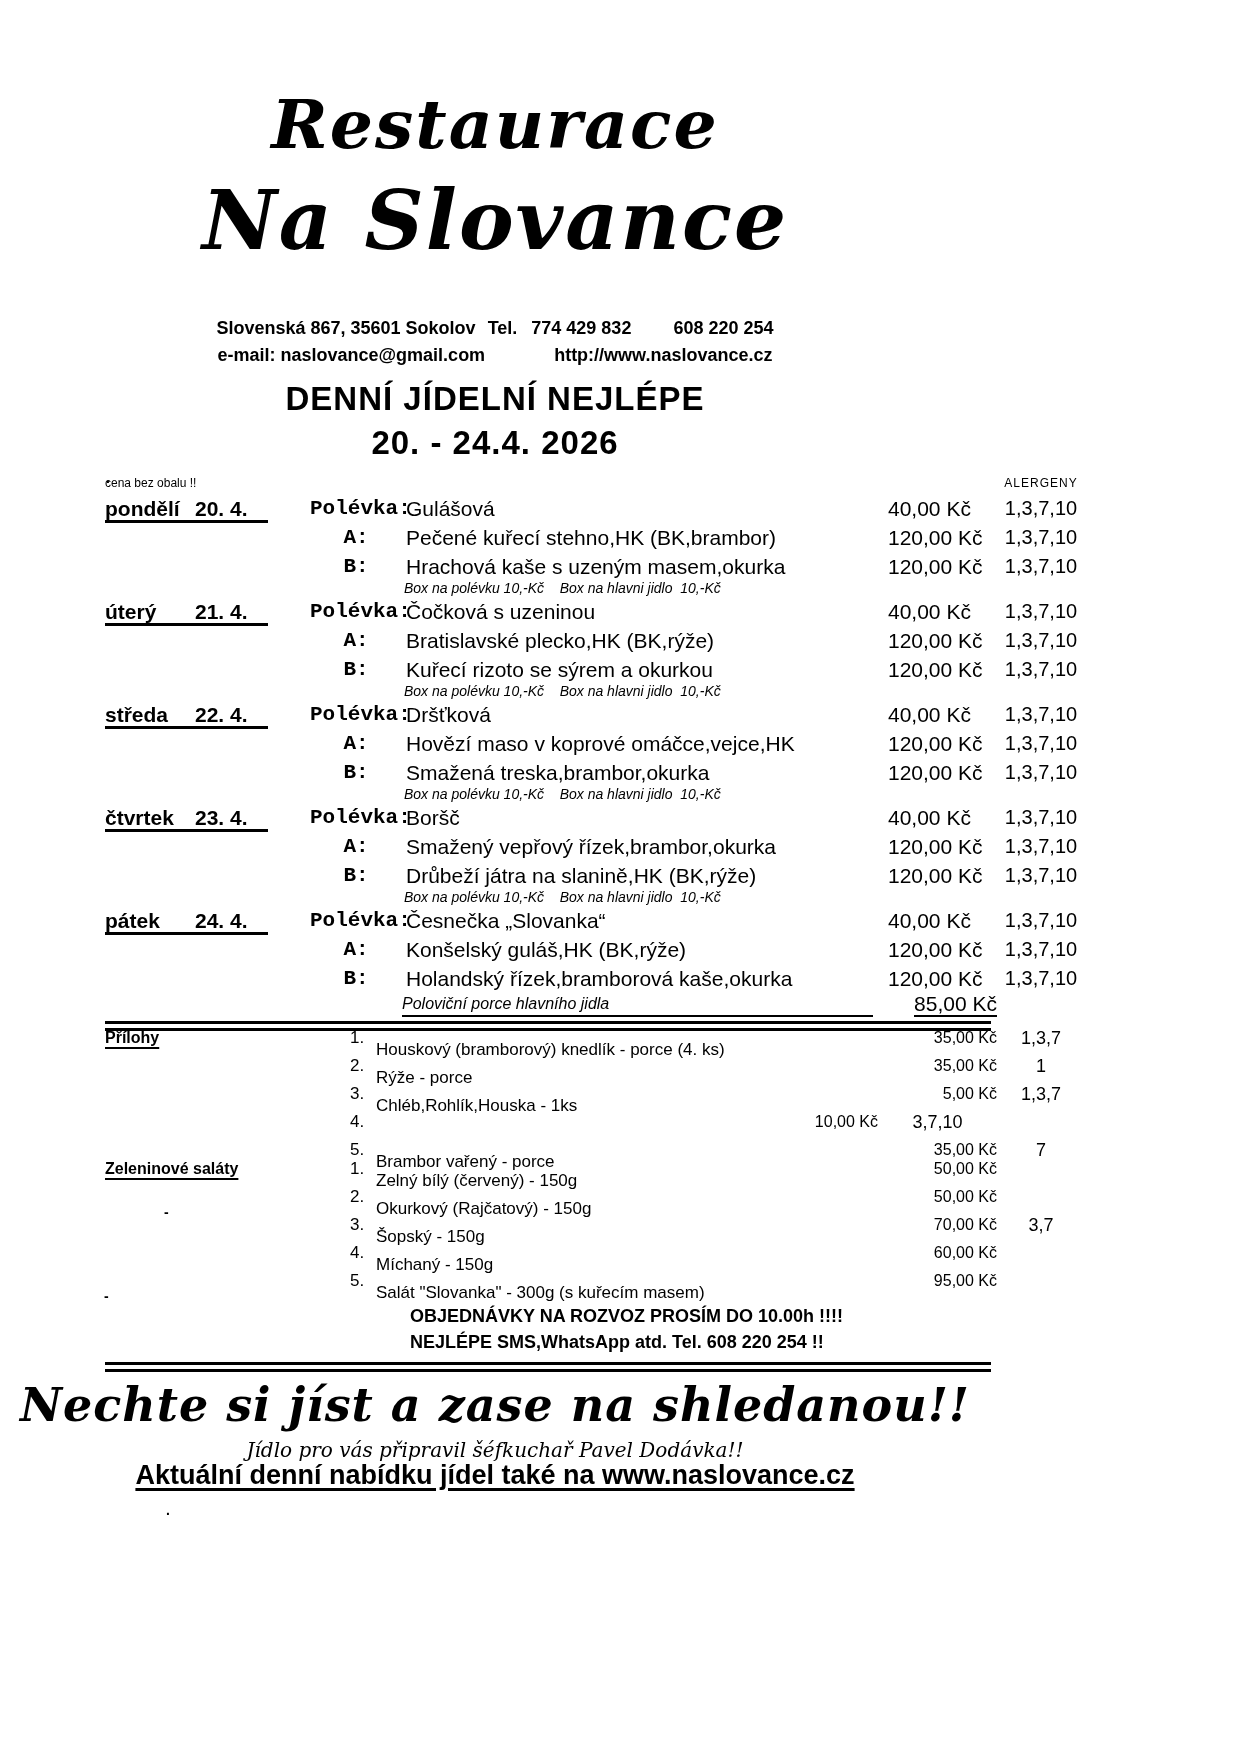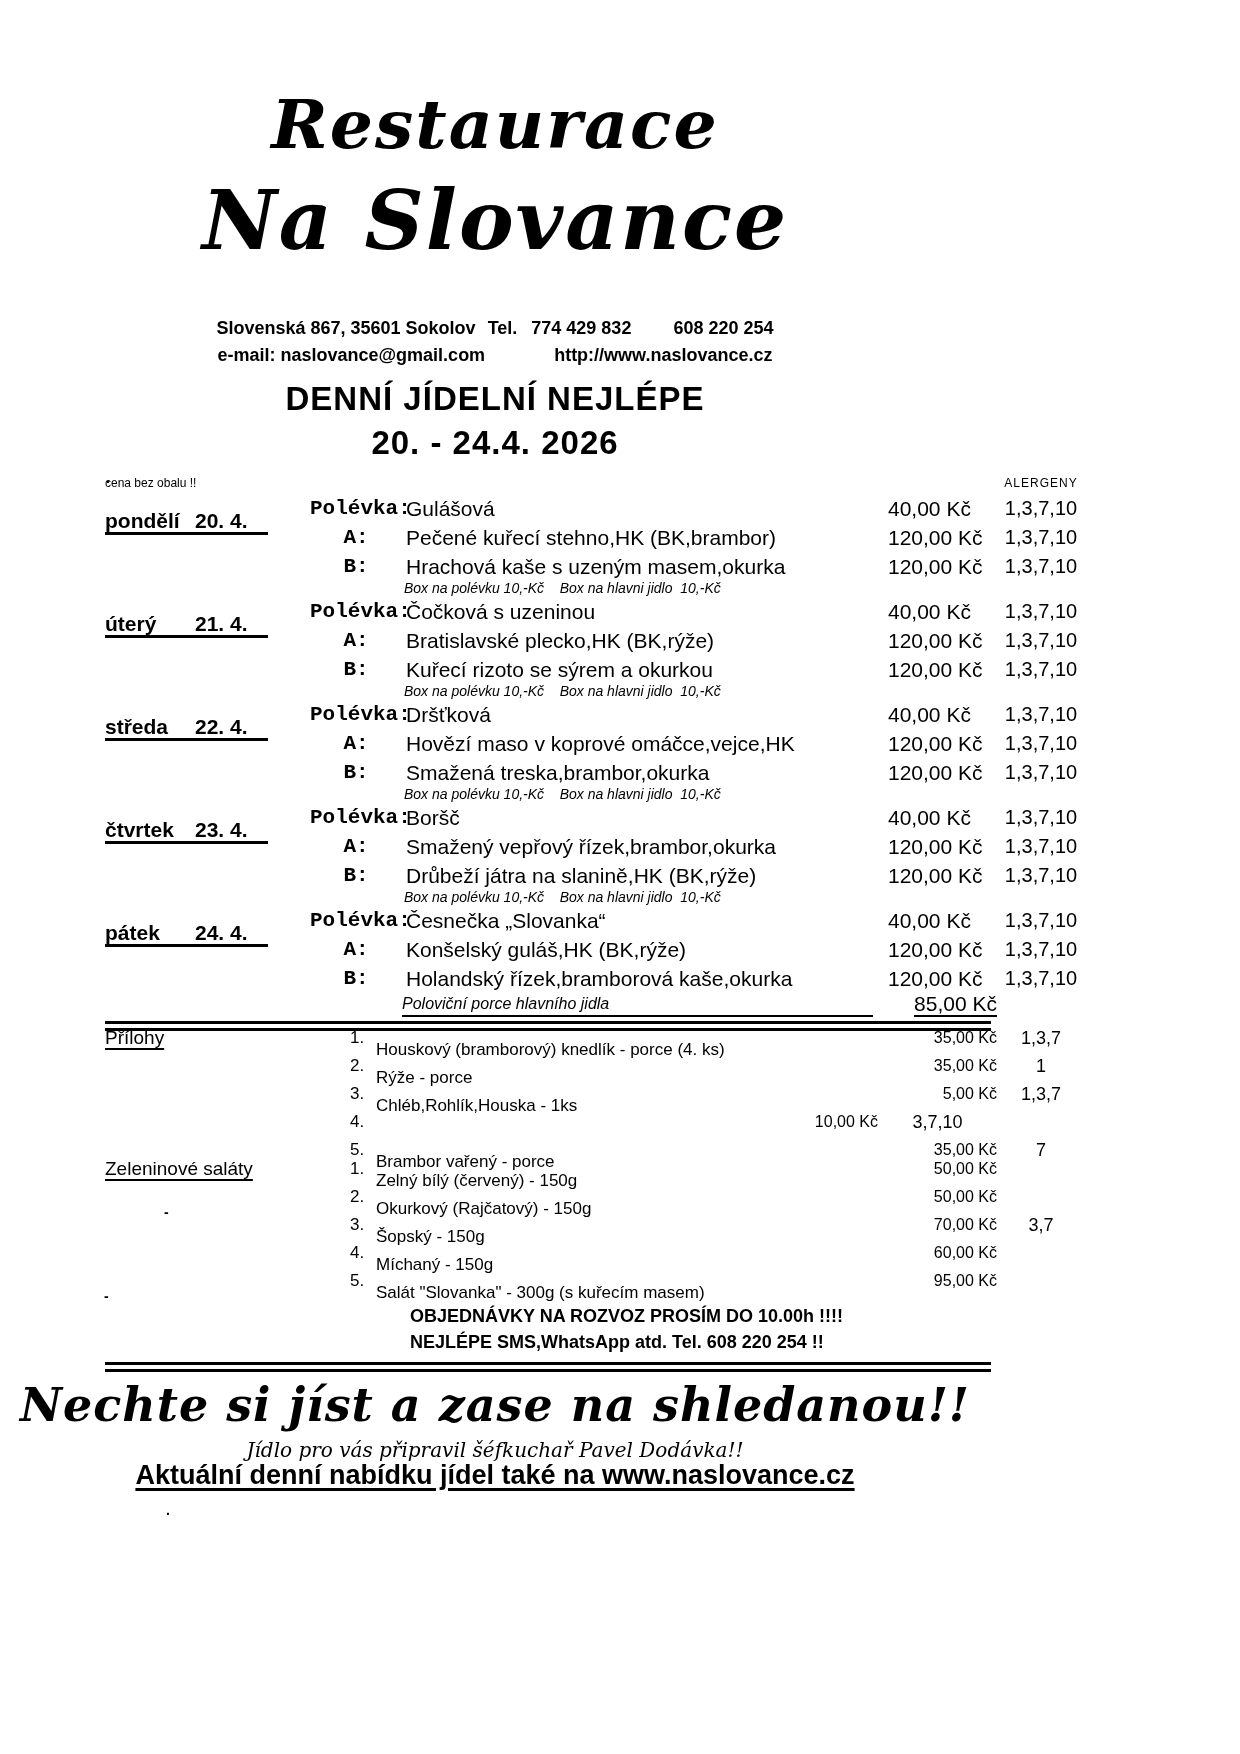--- a/index.html
+++ b/index.html
@@ -31,21 +31,21 @@
   
   #colheads { top:476px; left:105px; width:980px; display:grid;
               grid-template-columns:892px 88px; font-size:12px; }
   #colheads .ph { text-align:left; }
   #colheads .ah { text-align:center; letter-spacing:1px; }
 
   
   #menu { top:494px; left:105px; width:980px; }
   .mrow { display:grid; grid-template-columns:205px 92px 486px 109px 88px; height:29px; font-size:21px; }
   .mrow > div { line-height:29px; white-space:nowrap; }
-  .c-day { line-height:26px;margin-top:12px; }
+  .c-day { line-height:26px; }
   .day-wrap { display:inline-grid; grid-template-columns:90px auto; width:163px; height:26px;
               border-bottom:3px solid #000; font-weight:bold; }
   .c-label { text-align:center; font-weight:bold;font-family:Liberation Mono, monospace; }
   .c-item  { padding-left:4px; }
   .c-price { }
   .c-alg   { text-align:center; font-size:20px; }
   .note { height:16px; line-height:14px; font-size:14px; font-style:italic;
           padding-left:299px; white-space:pre; }
   .half { display:grid; grid-template-columns:297px 486px 109px 88px; height:24px; }
   .half-label { font-style:italic; font-size:16px; line-height:22px;
@@ -57,21 +57,21 @@
 
   
   .sec { left:105px; width:980px; }
   #sec-sides  { top:1024px; }
   #sec-salads { top:1155px; }
   .srow { display:grid; grid-template-columns:245px 22px 506px 119px 88px; height:28px; font-size:17px; }
   .srow > div { line-height:28px; white-space:nowrap; }
   .s-name { padding-left:4px;margin-top:12px; }
   .s-price { text-align:right; font-size:16px; }
   .s-alg { text-align:center; font-size:18px; }
-  .sec-label { font-weight:normal; font-size:19px; text-decoration:underline;
+  .sec-label { font-weight:bold; font-size:16px; text-decoration:underline;
                text-decoration-thickness:2px; text-underline-offset:4px; }
 
   
   #orders1 { top:1306px; left:410px; font-weight:bold; font-size:18px; white-space:nowrap; }
   #orders2 { top:1332px; left:410px; font-weight:bold; font-size:18px; white-space:nowrap; }
   #rule2 { top:1358px; left:105px; }
   #farewell { top:1378px; font-family:"DejaVu Serif", serif; font-weight:bold;
               font-style:italic; font-size:46px; letter-spacing:1px; white-space:nowrap; }
   #chef { top:1438px; font-family:"DejaVu Serif", serif; font-style:italic; font-size:20px; }
   #webnote { top:1460px; font-weight:bold; font-size:27px; text-decoration:underline;

